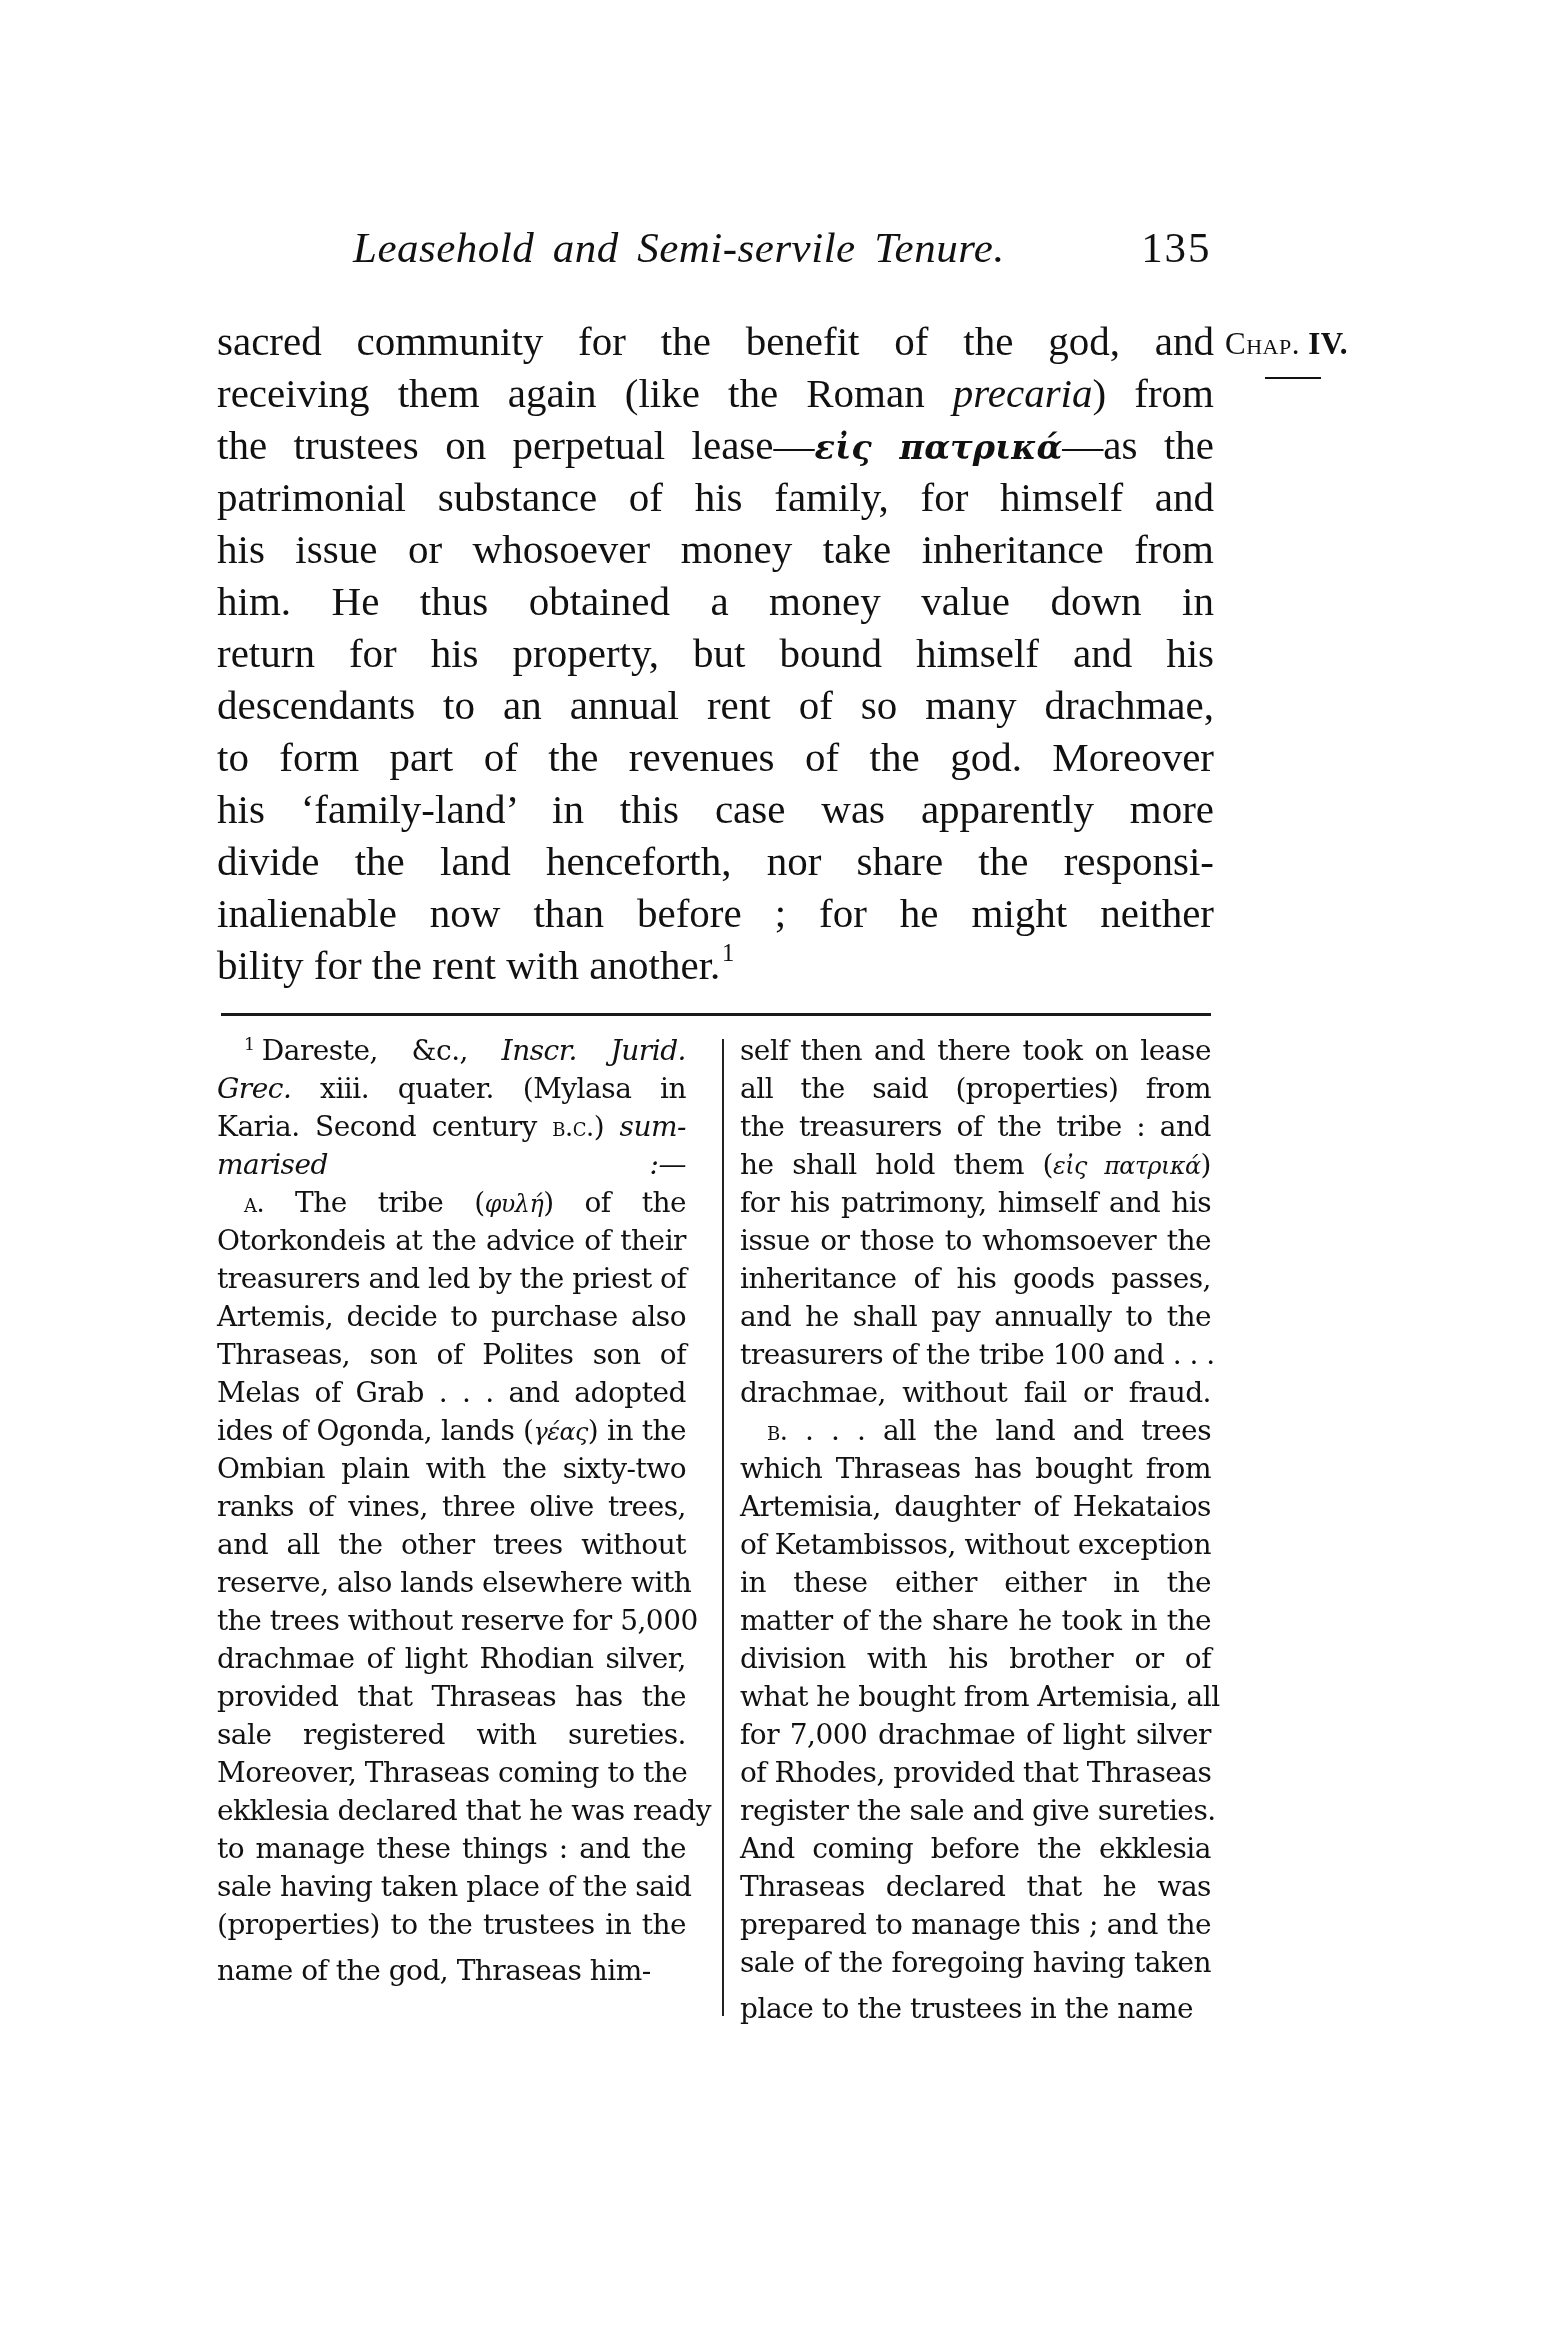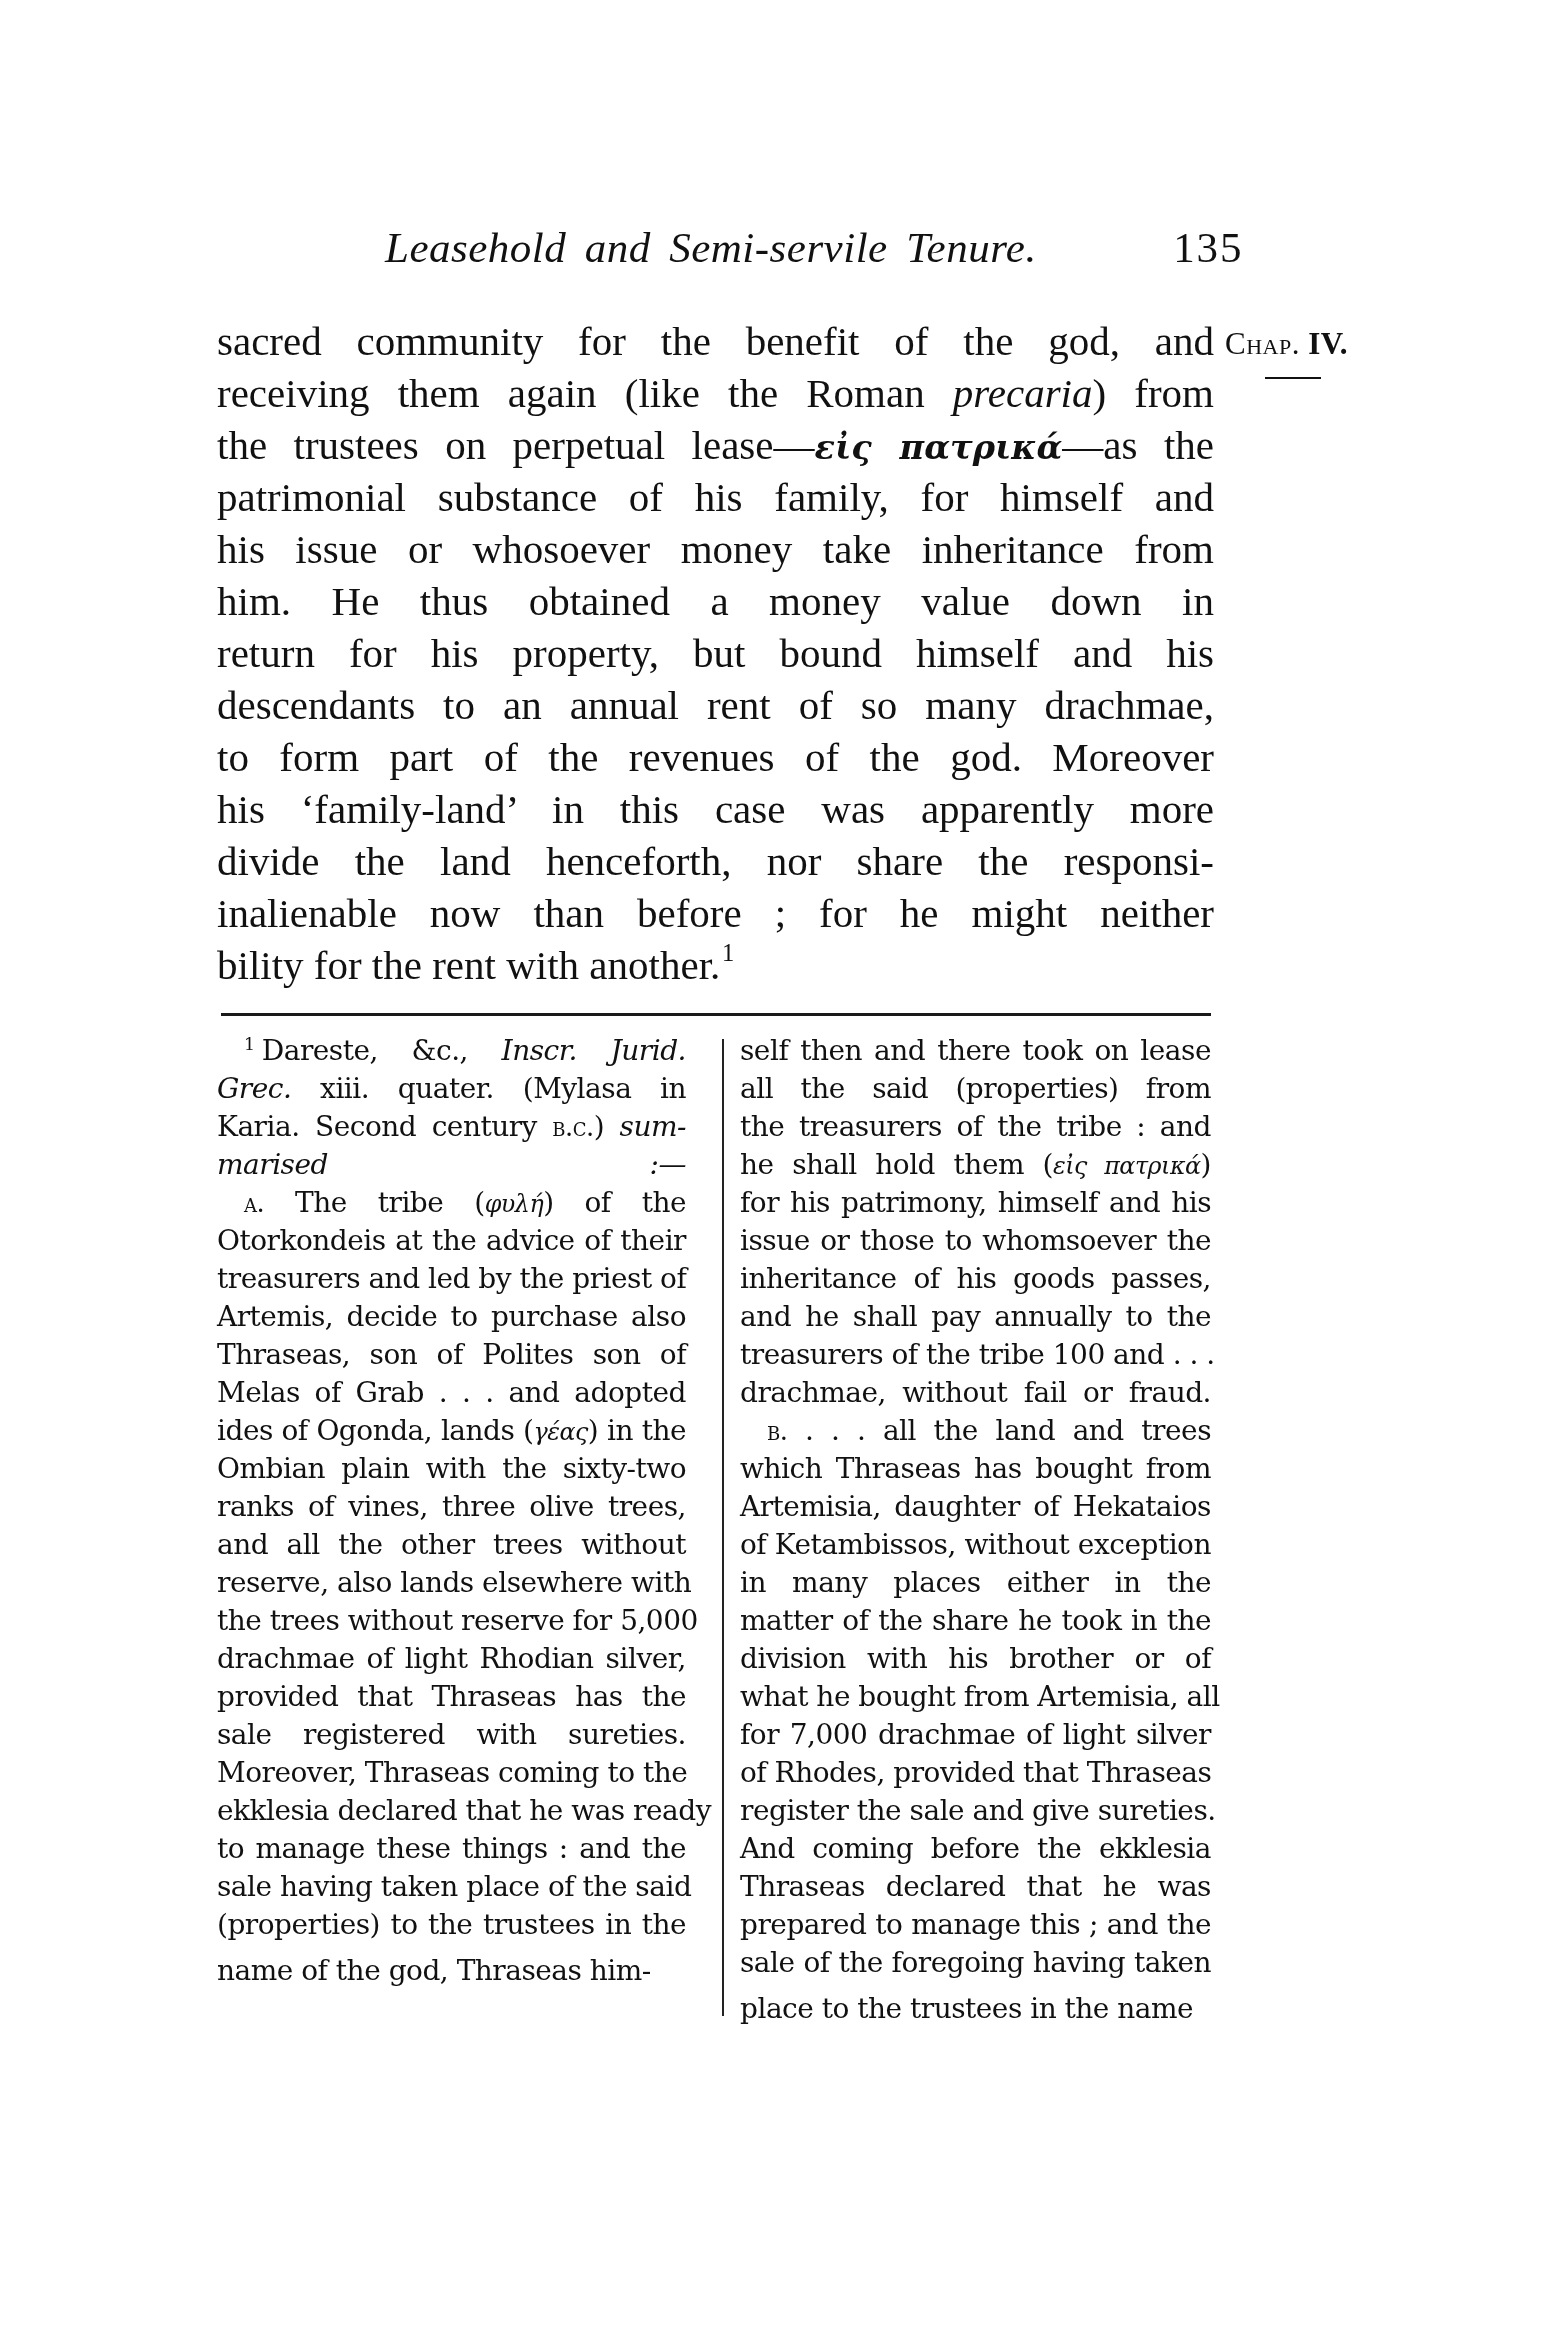--- a/index.html
+++ b/index.html
@@ -21,21 +21,20 @@
     width: 1561px; height: 2342px;
   }
   
   .running-head {
     position: absolute;
     left: 353px;
     top: 221px;
     width: 860px;
     height: 54px;
     font-family: "Liberation Serif", "DejaVu Serif", serif;
-    margin-left: 32px;
   }
   .running-title {
     position: absolute;
     left: 0;
     top: 0;
     font-style: italic;
     font-size: 43px;
     line-height: 54px;
     letter-spacing: 0.5px;
     word-spacing: 7.2px;
@@ -204,21 +203,21 @@
       <span class="fn-line"><span>for his patrimony, himself and his</span></span>
       <span class="fn-line"><span>issue or those to whomsoever the</span></span>
       <span class="fn-line"><span>inheritance of his goods passes,</span></span>
       <span class="fn-line"><span>and he shall pay annually to the</span></span>
       <span class="fn-line"><span>treasurers of the tribe 100 and . . .</span></span>
       <span class="fn-line"><span>drachmae, without fail or fraud.</span></span>
       <span class="fn-line indent"><span class="sc">b.</span><span> . . . all the land and trees</span></span>
       <span class="fn-line"><span>which Thraseas has bought from</span></span>
       <span class="fn-line"><span>Artemisia, daughter of Hekataios</span></span>
       <span class="fn-line"><span>of Ketambissos, without exception</span></span>
-      <span class="fn-line"><span>in many places either in the</span></span>
+      <span class="fn-line"><span>in these either either in the</span></span>
       <span class="fn-line"><span>matter of the share he took in the</span></span>
       <span class="fn-line"><span>division with his brother or of</span></span>
       <span class="fn-line"><span>what he bought from Artemisia, all</span></span>
       <span class="fn-line"><span>for 7,000 drachmae of light silver</span></span>
       <span class="fn-line"><span>of Rhodes, provided that Thraseas</span></span>
       <span class="fn-line"><span>register the sale and give sureties.</span></span>
       <span class="fn-line"><span>And coming before the ekklesia</span></span>
       <span class="fn-line"><span>Thraseas declared that he was</span></span>
       <span class="fn-line"><span>prepared to manage this ; and the</span></span>
       <span class="fn-line"><span>sale of the foregoing having taken</span></span>

